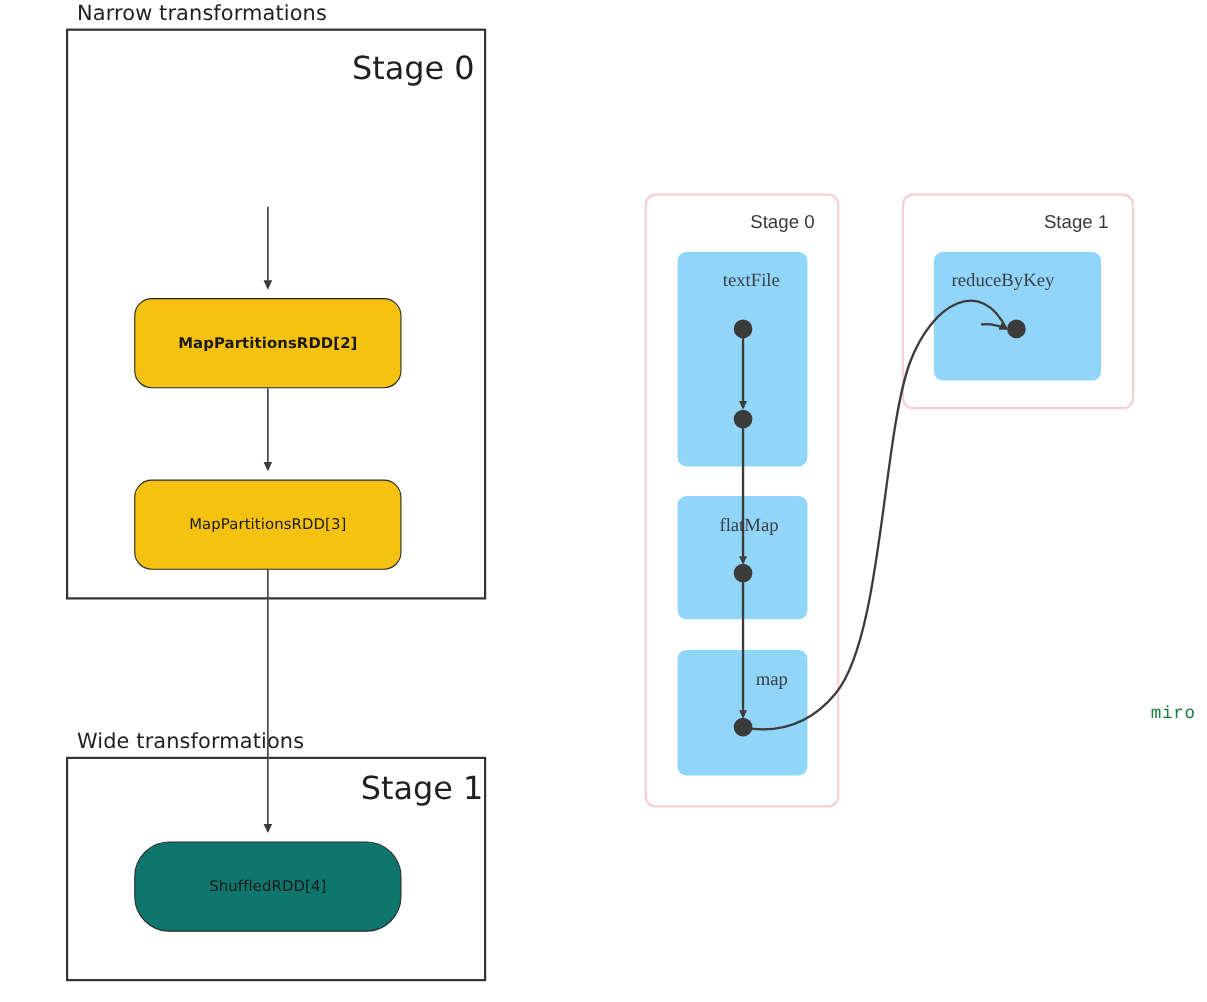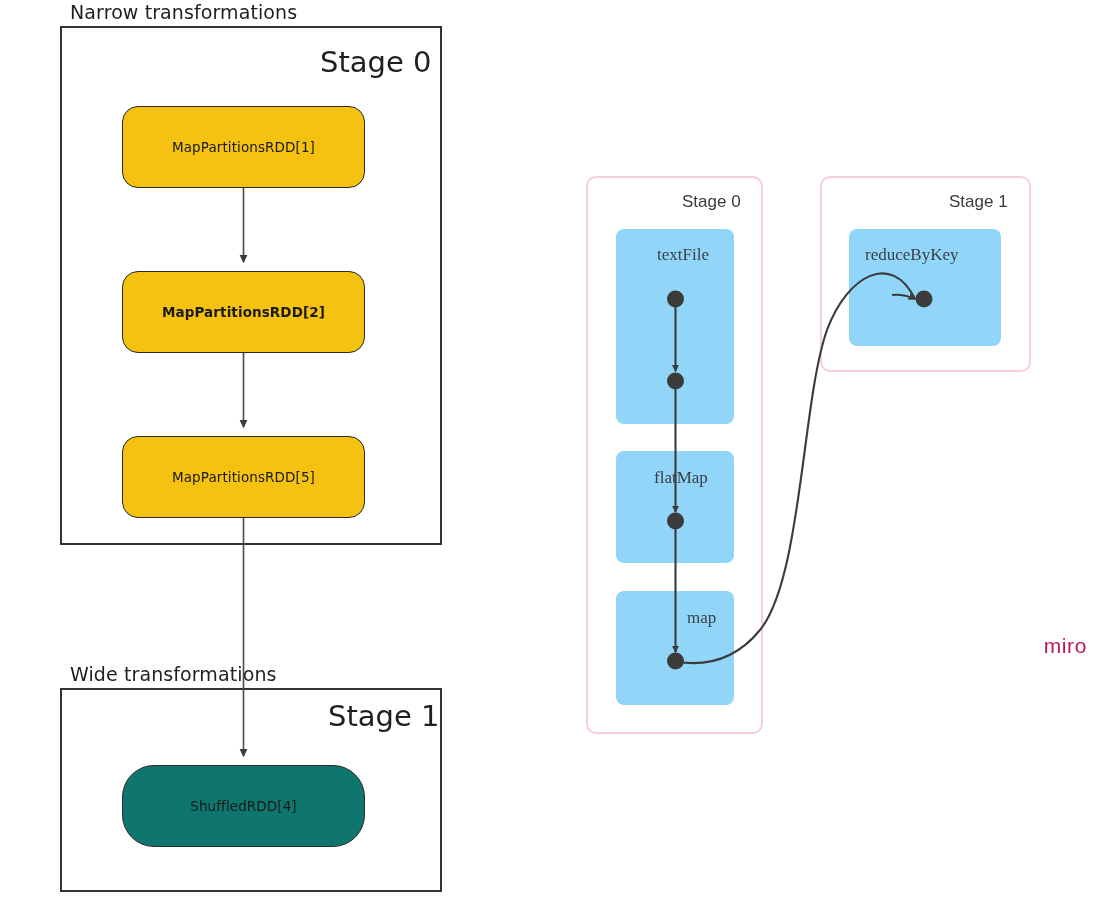--- a/index.html
+++ b/index.html
@@ -90,24 +90,24 @@
     white-space: nowrap;
     line-height: 1;
     font-family: Liberation Serif, serif;
   }
 
   
   .watermark {
     position: absolute;
     right: 22px;
     bottom: 24px;
-    font-size: 21px;
-    color: #be185d;
+    font-size: 16px;
+    color: #15803d;
     letter-spacing: 0.6px;
-    font-family: Liberation Sans, sans-serif;
+    font-family: Liberation Mono, monospace;
   }
 
   svg.overlay {
     position: absolute;
     left: 0; top: 0;
     width: 1097px;
     height: 911px;
     pointer-events: none;
   }
 </style>
@@ -115,30 +115,27 @@
 <body>
 
 <div id="canvas">
 
   <div class="group-caption" style="left:58px; top:3px;">Narrow transformations</div>
 
   <div class="stage-frame" style="left:48px; top:26px; width:382px; height:519px;"></div>
 
   <div class="stage-frame-title" style="left:308px; top:48px;">Stage 0</div>
 
-  <div class="rdd-node narrow" style="left:110px; top:106px; width:243px; height:82px;">
-    <span>MapPartitionsRDD[1]</span>
-  </div>
 
   <div class="rdd-node narrow" style="left:110px; top:271px; width:243px; height:82px;font-weight:bold;">
     <span>MapPartitionsRDD[2]</span>
   </div>
 
   <div class="rdd-node narrow" style="left:110px; top:436px; width:243px; height:82px;">
-    <span>MapPartitionsRDD[5]</span>
+    <span>MapPartitionsRDD[3]</span>
   </div>
 
   <div class="group-caption" style="left:58px; top:665px;">Wide transformations</div>
 
   <div class="stage-frame" style="left:48px; top:688px; width:382px; height:204px;"></div>
 
   <div class="stage-frame-title" style="left:316px; top:702px;">Stage 1</div>
 
   <div class="rdd-node wide" style="left:110px; top:765px; width:243px; height:82px;">
     <span>ShuffledRDD[4]</span>

